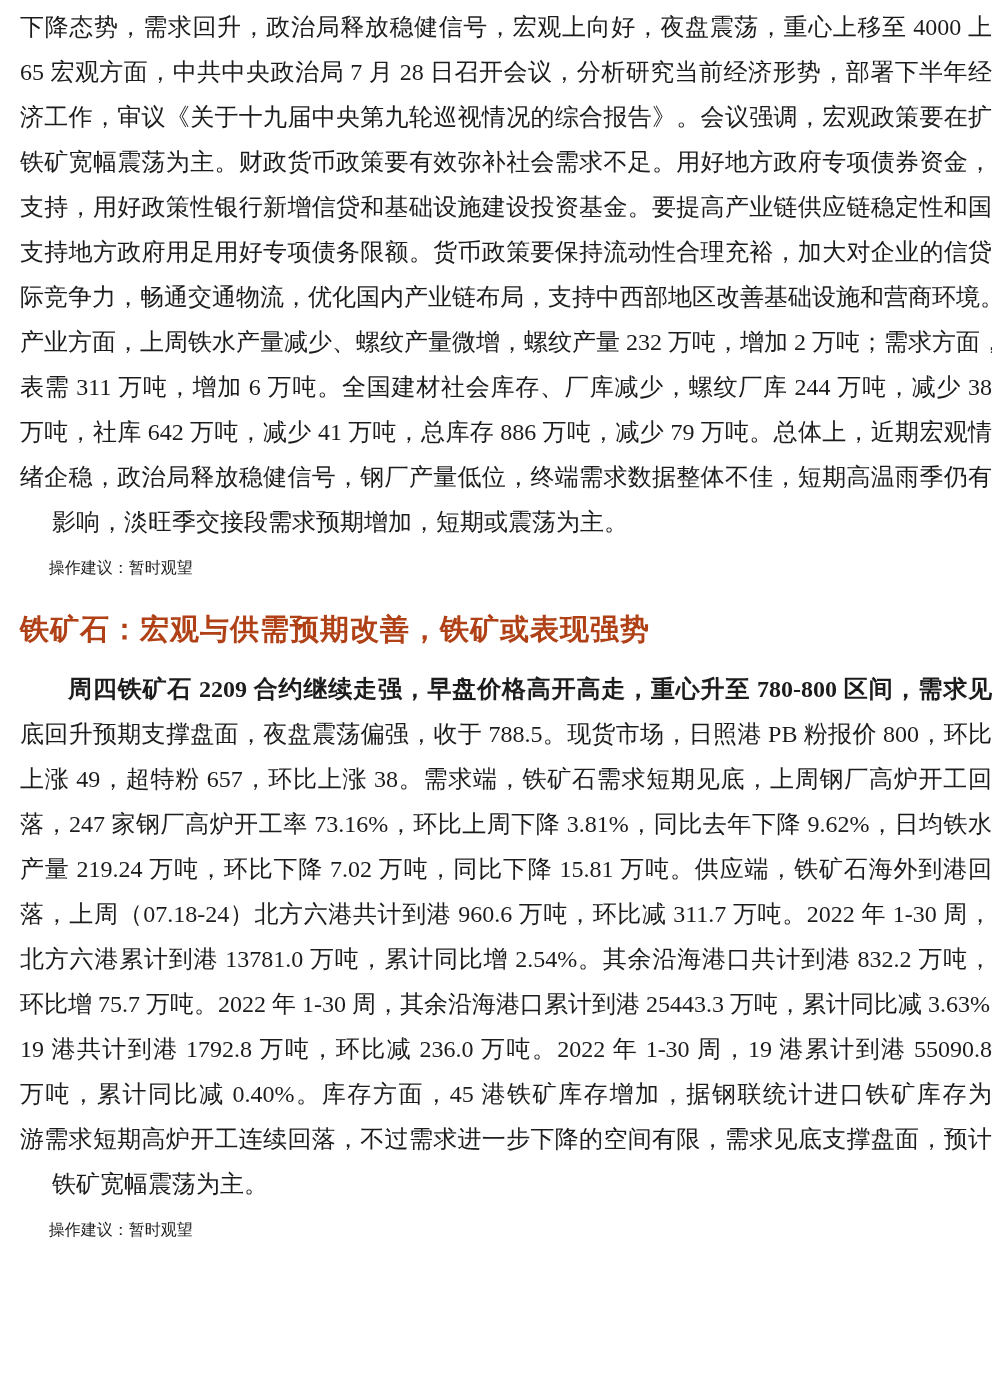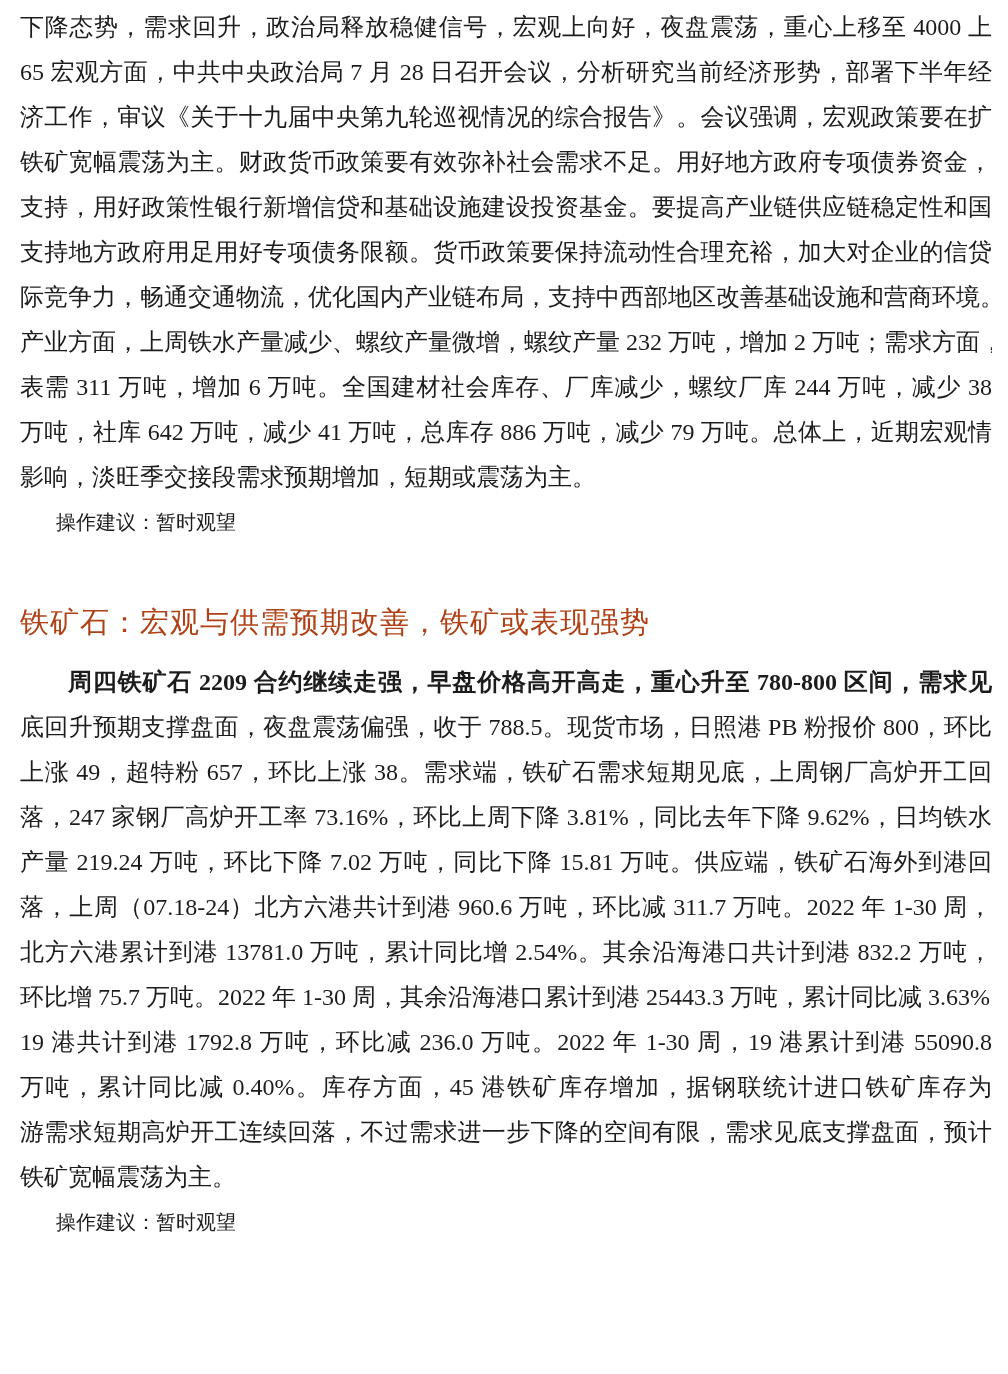--- a/index.html
+++ b/index.html
@@ -25,56 +25,58 @@
     line-height: 45px;
     height: 45px;
     overflow: hidden;
     white-space: nowrap;
     text-align: justify;
     text-align-last: justify;
   }
   .para .para-line:last-child {
     text-align-last: left;
     white-space: normal;
+    margin-left: 32px;
   }
   .indent-first .para-line:first-child {
     text-indent: 2em;
     font-weight: bold;
   }
   .advice-line {
-    font-size: 20px;
+    font-size: 16px;
     line-height: 45px;
     height: 45px;
     text-indent: 1.8em;
   }
   .section-heading {
-    margin: 55px 0 16px 0;
+    margin: 17px 0 16px 0;
     font-size: 29px;
     line-height: 44px;
-    font-weight: normal;
+    font-weight: bold;
     color: var(--heading-color, #b04116);
     letter-spacing: 1px;
   }
 </style>
 </head>
 <body>
 
 <div class="page">
 
   <div class="para">
       <div class="para-line">下降态势，需求回升，政治局释放稳健信号，宏观上向好，夜盘震荡，重心上移至 4000 上</div>
       <div class="para-line">65 宏观方面，中共中央政治局 7 月 28 日召开会议，分析研究当前经济形势，部署下半年经</div>
       <div class="para-line">济工作，审议《关于十九届中央第九轮巡视情况的综合报告》。会议强调，宏观政策要在扩</div>
       <div class="para-line">铁矿宽幅震荡为主。财政货币政策要有效弥补社会需求不足。用好地方政府专项债券资金，</div>
       <div class="para-line">支持，用好政策性银行新增信贷和基础设施建设投资基金。要提高产业链供应链稳定性和国</div>
       <div class="para-line">支持地方政府用足用好专项债务限额。货币政策要保持流动性合理充裕，加大对企业的信贷</div>
       <div class="para-line">际竞争力，畅通交通物流，优化国内产业链布局，支持中西部地区改善基础设施和营商环境。</div>
       <div class="para-line">产业方面，上周铁水产量减少、螺纹产量微增，螺纹产量 232 万吨，增加 2 万吨；需求方面，</div>
       <div class="para-line">表需 311 万吨，增加 6 万吨。全国建材社会库存、厂库减少，螺纹厂库 244 万吨，减少 38</div>
       <div class="para-line">万吨，社库 642 万吨，减少 41 万吨，总库存 886 万吨，减少 79 万吨。总体上，近期宏观情</div>
+      <div class="para-line">绪企稳，政治局释放稳健信号，钢厂产量低位，终端需求数据整体不佳，短期高温雨季仍有</div>
       <div class="para-line">影响，淡旺季交接段需求预期增加，短期或震荡为主。</div>
     </div>
 
   <div class="advice-line">操作建议：暂时观望</div>
 
   <h2 class="section-heading">铁矿石：宏观与供需预期改善，铁矿或表现强势</h2>
 
   <div class="para indent-first">
       <div class="para-line">周四铁矿石 2209 合约继续走强，早盘价格高开高走，重心升至 780-800 区间，需求见</div>
       <div class="para-line">底回升预期支撑盘面，夜盘震荡偏强，收于 788.5。现货市场，日照港 PB 粉报价 800，环比</div>

